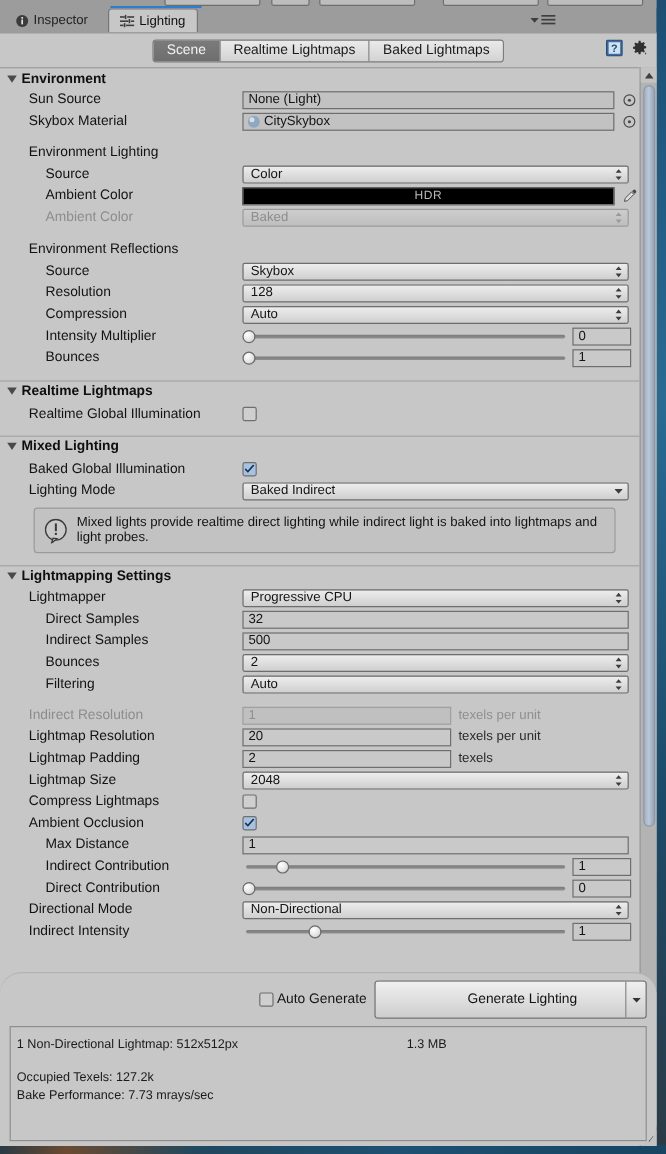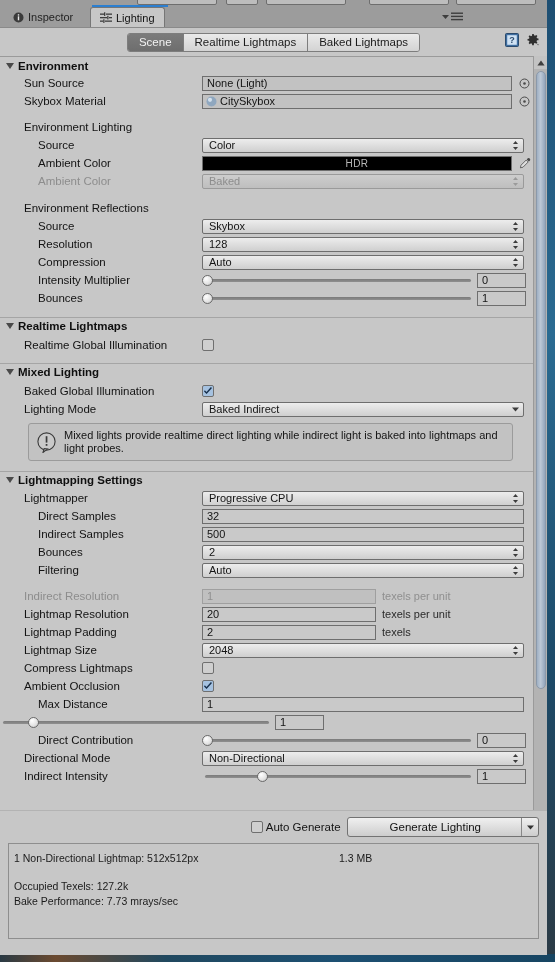--- a/index.html
+++ b/index.html
@@ -263,24 +263,24 @@
   
   .bottombar {
     display: flex; align-items: center; justify-content: flex-end;
     gap: 6px; padding: 6px 8px 4px 0;
   }
   .autogen {
     display: flex; align-items: center; gap: 3px;
     font-size: 11.5px; color: #141414;
   }
   .genbtn {
-    display: flex; align-items: center; height: 20px;
+    display: flex; align-items: center; height: 32px;
     background: linear-gradient(180deg,#f0f0f0 0%,#cdcdcd 100%);
     border: 1px solid #737373; border-radius: 3px;
-    font-size: 11.5px; color: #131313;
+    font-size: 11.5px; color: #131313; padding-left: 35px;
   }
   .genbtn-main { padding: 0 40px 0 42px; }
   .genbtn-split {
     border-left: 1px solid #888; height: 100%;
     display: flex; align-items: center; justify-content: center;
     width: 17px; font-size: 7px; color: #333;
   }
 
   
   .statsbox {
@@ -690,20 +690,21 @@
               </svg>
           </div>
         </div>
 
         <div class="row">
           <div class="lbl indent2">Max Distance</div>
           <div class="textfield tf-322">1</div>
         </div>
 
         <div class="row sliderrow">
+          <div class="lbl indent2">Indirect Contribution</div>
           <div class="slider">
             <div class="slider-track"></div>
             <div class="slider-thumb" style="left:28px;"></div>
           </div>
           <div class="slider-num">1</div>
         </div>
 
         <div class="row sliderrow">
           <div class="lbl indent2">Direct Contribution</div>
           <div class="slider">
@@ -745,21 +746,21 @@
         </div>
         <div class="vscroll-thumb"></div>
         <div class="vscroll-arrow down">
           <svg width="8" height="6" viewBox="0 0 8 6">
               <path d="M4 5.4 L0.4 0.6 L7.6 0.6 Z" fill="#3f3f3f"></path>
             </svg>
         </div>
       </div>
     </div>
 
-    <div style="position:absolute; left:0; right:0; bottom:0; height:145px; background:#c7c7c7; border-top:1px solid #b3b3b3;">
+    <div style="position:absolute; left:0; right:0; bottom:0; height:145px; background:#c7c7c7; border-top:1px solid #b3b3b3;border-radius:18px;">
 
       <div class="bottombar">
         <div class="autogen">
           <span class="checkbox"></span>
           <span>Auto Generate</span>
         </div>
         <div class="genbtn">
           <span class="genbtn-main">Generate Lighting</span>
           <span class="genbtn-split">
             <svg width="7" height="5" viewBox="0 0 7 5">

